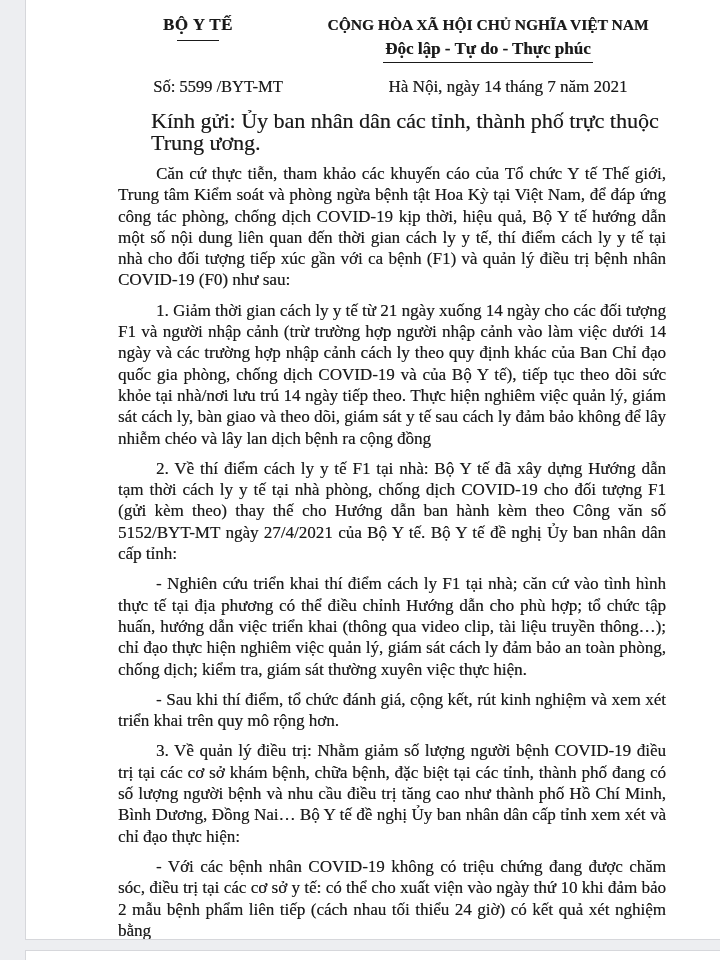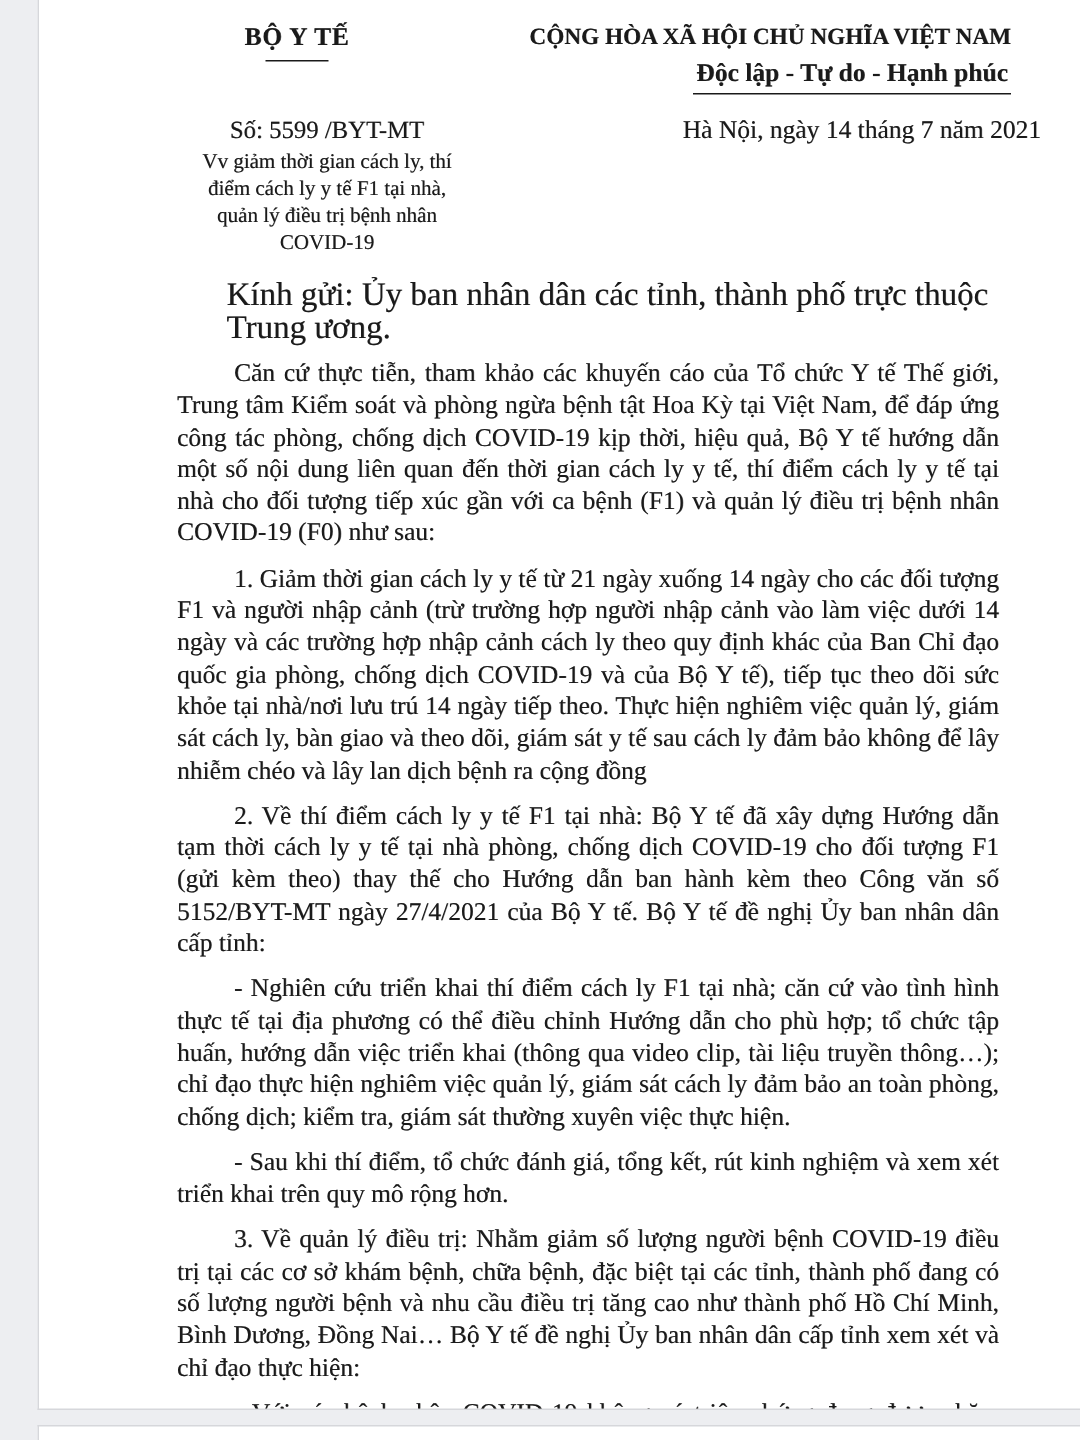--- a/index.html
+++ b/index.html
@@ -48,21 +48,21 @@
   .hrow-2 { margin-top: 13px; padding-left: 20px; }
   .col-l {
     width: 200px;
     margin-left: 72px;
     text-align: center;
     flex: 0 0 auto;
   }
   .col-r {
     width: 372px;
     margin-left: 4px;
-    text-align: right;
+    text-align: center;
     flex: 0 0 auto;
   }
   .org {
     font-weight: bold;
     font-size: 17px;
     letter-spacing: 0.5px;
     line-height: 22px;
   }
   .org-rule {
     width: 42px;
@@ -126,41 +126,40 @@
 
   <div class="page page-1 scan-text">
 
     <div class="hrow hrow-1">
       <div class="col-l">
         <div class="org">BỘ Y TẾ</div>
         <div class="org-rule"></div>
       </div>
       <div class="col-r">
         <div class="republic">CỘNG HÒA XÃ HỘI CHỦ NGHĨA VIỆT NAM</div>
-        <div><span class="motto">Độc lập - Tự do - Hạnh phúc</span></div>
+        <div><span class="motto">Độc lập - Tự do - Thực phúc</span></div>
       </div>
     </div>
 
     <div class="hrow hrow-2">
       <div class="col-l">
         <div class="doc-number">Số: 5599  /BYT-MT</div>
-        <div class="subject">Vv giảm thời gian cách ly, thí điểm cách ly y tế F1 tại nhà, quản lý điều trị bệnh nhân COVID-19</div>
       </div>
       <div class="col-r">
         <div class="place-date">Hà Nội, ngày 14 tháng 7 năm 2021</div>
       </div>
     </div>
 
     <div class="doc-body">
       <div class="salutation">Kính gửi: Ủy ban nhân dân các tỉnh, thành phố trực thuộc Trung ương.</div>
       <p class="para first">Căn cứ thực tiễn, tham khảo các khuyến cáo của Tổ chức Y tế Thế giới, Trung tâm Kiểm soát và phòng ngừa bệnh tật Hoa Kỳ tại Việt Nam, để đáp ứng công tác phòng, chống dịch COVID-19 kịp thời, hiệu quả, Bộ Y tế hướng dẫn một số nội dung liên quan đến thời gian cách ly y tế, thí điểm cách ly y tế tại nhà cho đối tượng tiếp xúc gần với ca bệnh (F1) và quản lý điều trị bệnh nhân COVID-19 (F0) như sau:</p>
       <p class="para">1. Giảm thời gian cách ly y tế từ 21 ngày xuống 14 ngày cho các đối tượng F1 và người nhập cảnh (trừ trường hợp người nhập cảnh vào làm việc dưới 14 ngày và các trường hợp nhập cảnh cách ly theo quy định khác của Ban Chỉ đạo quốc gia phòng, chống dịch COVID-19 và của Bộ Y tế), tiếp tục theo dõi sức khỏe tại nhà/nơi lưu trú 14 ngày tiếp theo. Thực hiện nghiêm việc quản lý, giám sát cách ly, bàn giao và theo dõi, giám sát y tế sau cách ly đảm bảo không để lây nhiễm chéo và lây lan dịch bệnh ra cộng đồng</p>
       <p class="para">2. Về thí điểm cách ly y tế F1 tại nhà: Bộ Y tế đã xây dựng Hướng dẫn tạm thời cách ly y tế tại nhà phòng, chống dịch COVID-19 cho đối tượng F1 (gửi kèm theo) thay thế cho Hướng dẫn ban hành kèm theo Công văn số 5152/BYT-MT ngày 27/4/2021 của Bộ Y tế. Bộ Y tế đề nghị Ủy ban nhân dân cấp tỉnh:</p>
       <p class="para">- Nghiên cứu triển khai thí điểm cách ly F1 tại nhà; căn cứ vào tình hình thực tế tại địa phương có thể điều chỉnh Hướng dẫn cho phù hợp; tổ chức tập huấn, hướng dẫn việc triển khai (thông qua video clip, tài liệu truyền thông…); chỉ đạo thực hiện nghiêm việc quản lý, giám sát cách ly đảm bảo an toàn phòng, chống dịch; kiểm tra, giám sát thường xuyên việc thực hiện.</p>
-      <p class="para">- Sau khi thí điểm, tổ chức đánh giá, tổng kết, rút kinh nghiệm và xem xét triển khai trên quy mô rộng hơn.</p>
+      <p class="para">- Sau khi thí điểm, tổ chức đánh giá, cộng kết, rút kinh nghiệm và xem xét triển khai trên quy mô rộng hơn.</p>
       <p class="para">3. Về quản lý điều trị: Nhằm giảm số lượng người bệnh COVID-19 điều trị tại các cơ sở khám bệnh, chữa bệnh, đặc biệt tại các tỉnh, thành phố đang có số lượng người bệnh và nhu cầu điều trị tăng cao như thành phố Hồ Chí Minh, Bình Dương, Đồng Nai… Bộ Y tế đề nghị Ủy ban nhân dân cấp tỉnh xem xét và chỉ đạo thực hiện:</p>
       <p class="para">- Với các bệnh nhân COVID-19 không có triệu chứng đang được chăm sóc, điều trị tại các cơ sở y tế: có thể cho xuất viện vào ngày thứ 10 khi đảm bảo 2 mẫu bệnh phẩm liên tiếp (cách nhau tối thiểu 24 giờ) có kết quả xét nghiệm bằng</p>
     </div>
 
   </div>
 
   <div class="page page-2"></div>
 
 </div>
 

